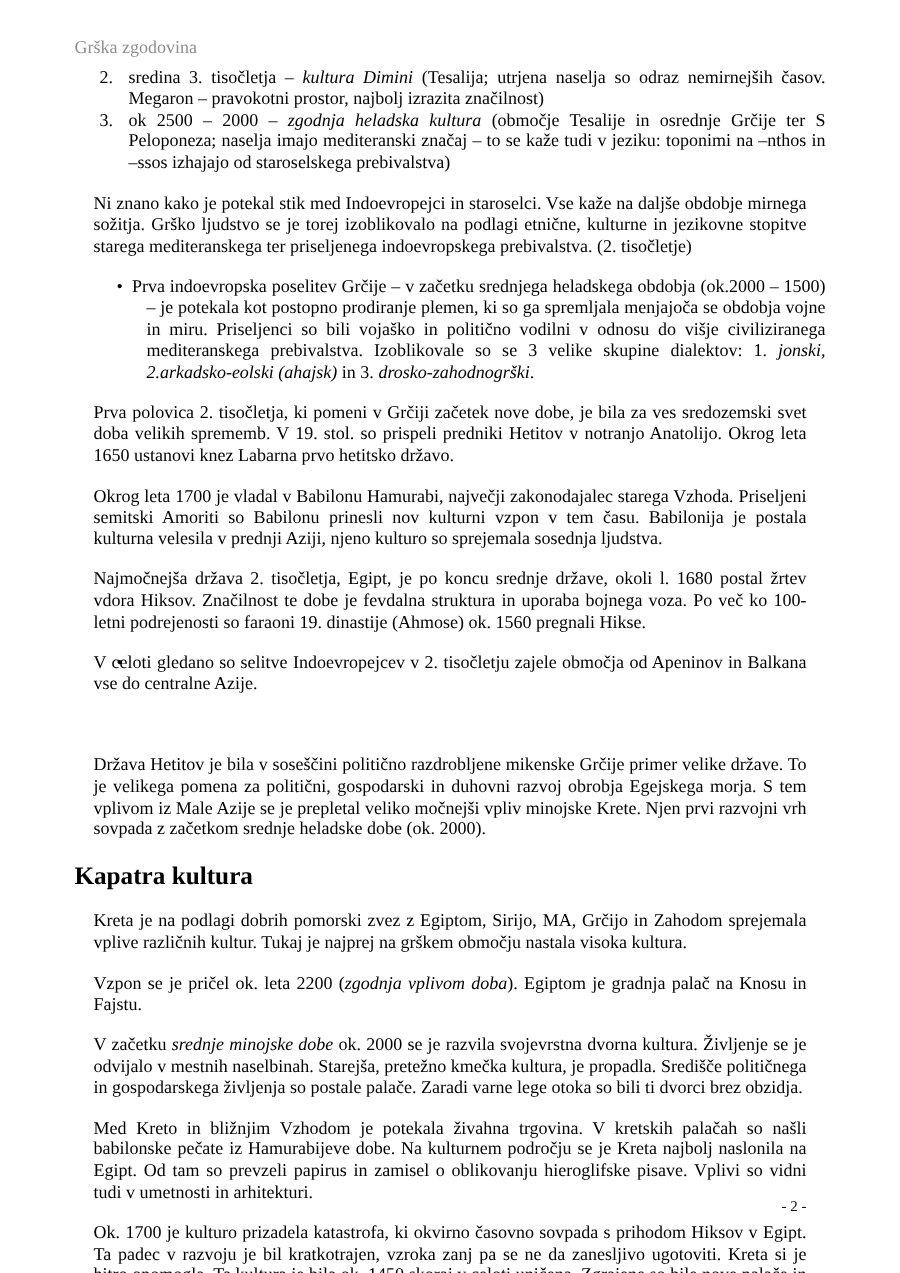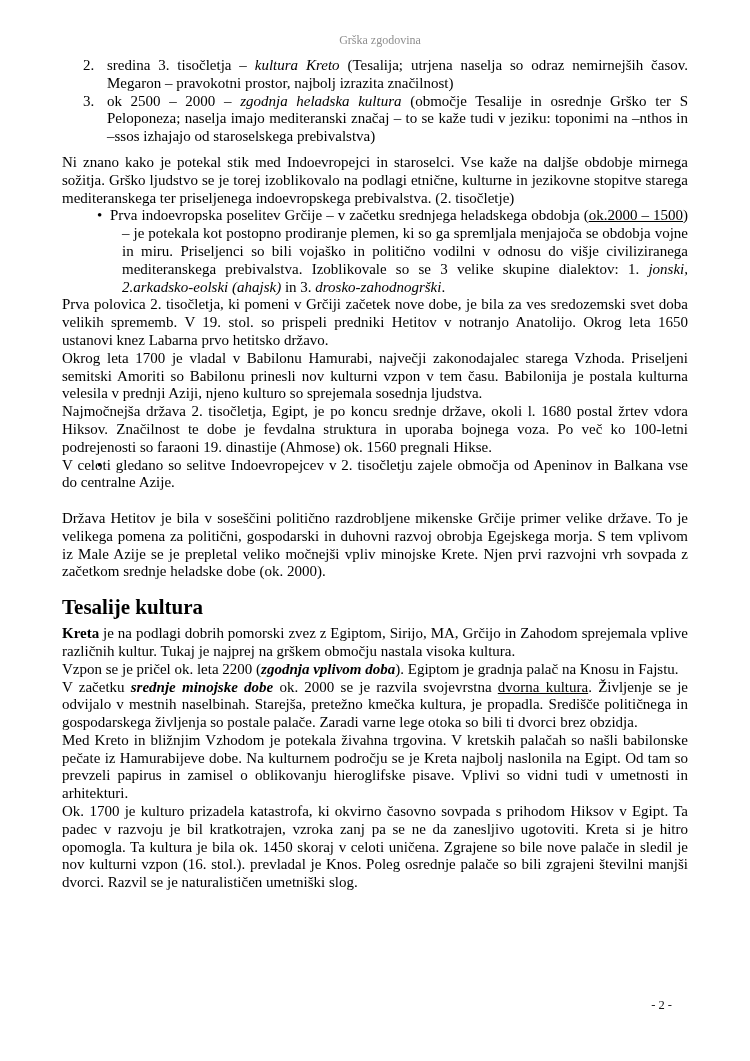--- a/index.html
+++ b/index.html
@@ -9,24 +9,24 @@
     width: 750px;
     height: 1061px;
     background: #ffffff;
     font-family: "Liberation Serif", "DejaVu Serif", serif;
     color: #000000;
     overflow: hidden;
   }
   .header {
     position: absolute;
     top: 33px;
-    left: 72px;
+    left: 62px;
     right: 62px;
-    text-align: center;
-    font-size: 12px;
+    text-align: left;
+    font-size: 15px;
     color: #8f8f8f;
     line-height: 15px;
   }
   .bodytext {
     position: absolute;
     top: 57px;
     left: 62px;
     right: 62px;
     font-size: 15px;
     line-height: 17.8px;
@@ -35,21 +35,21 @@
   .footer {
     position: absolute;
     top: 998px;
     left: 62px;
     right: 78px;
     text-align: right;
     font-size: 12.5px;
     color: #111111;
     line-height: 15px;
   }
-  .p { margin: 0; }
+  .p { margin: 16px; }
   .spacer { height: 17.8px; }
   .h2 {
     font-size: 21px;
     line-height: 27px;
     font-weight: 700;
     margin: 13px 0 4px 0;
     text-align: left;
   }
   .oli { display: flex; padding-left: 21px; }
   .oli .num { flex: none; width: 24px; }
@@ -59,51 +59,51 @@
     position: relative;
     padding-left: 60px;
     text-indent: -12px;
   }
   .bullet .dot {
     position: absolute;
     left: 35px;
     top: 0;
     text-indent: 0;
   }
-  .rb { font-weight: 700; }
+  .rb { font-weight: 400; }
   .ri { font-style: italic; }
-  .ru { text-decoration: underline; }
+  .ru { }
 </style>
 </head>
 <body>
 
 <div class="page">
   <div class="header">
     <span>Grška zgodovina</span>
   </div>
 
   <div class="bodytext">
       <div class="oli">
         <span class="num">2.</span>
-        <span class="oli-text"><span>sredina 3. tisočletja – </span><span class="ri">kultura Kreto</span><span> (Tesalija; utrjena naselja so odraz nemirnejših časov. Megaron – pravokotni prostor, najbolj izrazita značilnost)</span></span>
+        <span class="oli-text"><span>sredina 3. tisočletja – </span><span class="ri">kultura Dimini</span><span> (Tesalija; utrjena naselja so odraz nemirnejših časov. Megaron – pravokotni prostor, najbolj izrazita značilnost)</span></span>
       </div>
       <div class="oli gap-after">
         <span class="num">3.</span>
-        <span class="oli-text"><span>ok 2500 – 2000 – </span><span class="ri">zgodnja heladska kultura</span><span> (območje Tesalije in osrednje Grško ter S Peloponeza; naselja imajo mediteranski značaj – to se kaže tudi v jeziku: toponimi na –nthos in –ssos izhajajo od staroselskega prebivalstva)</span></span>
+        <span class="oli-text"><span>ok 2500 – 2000 – </span><span class="ri">zgodnja heladska kultura</span><span> (območje Tesalije in osrednje Grčije ter S Peloponeza; naselja imajo mediteranski značaj – to se kaže tudi v jeziku: toponimi na –nthos in –ssos izhajajo od staroselskega prebivalstva)</span></span>
       </div>
       <div class="p"><span>Ni znano kako je potekal stik med Indoevropejci in staroselci. Vse kaže na daljše obdobje mirnega sožitja. Grško ljudstvo se je torej izoblikovalo na podlagi etnične, kulturne in jezikovne stopitve starega mediteranskega ter priseljenega indoevropskega  prebivalstva. (2. tisočletje)</span></div>
       <div class="bullet"><span class="dot">•</span><span>Prva indoevropska poselitev Grčije – v začetku srednjega heladskega obdobja (</span><span class="ru">ok.2000 – 1500</span><span>) – je potekala kot postopno prodiranje plemen, ki so ga spremljala menjajoča se obdobja vojne in miru. Priseljenci so bili vojaško in politično vodilni v odnosu do višje civiliziranega mediteranskega prebivalstva. Izoblikovale so se 3 velike skupine dialektov: 1. </span><span class="ri">jonski, 2.arkadsko-eolski (ahajsk)</span><span> in 3. </span><span class="ri">drosko-zahodnogrški</span><span>.</span></div>
       <div class="p"><span>Prva polovica 2. tisočletja, ki pomeni v Grčiji začetek nove dobe, je bila za ves sredozemski svet doba velikih sprememb. V 19. stol. so prispeli predniki Hetitov v notranjo Anatolijo. Okrog leta 1650 ustanovi knez Labarna prvo hetitsko državo.</span></div>
       <div class="p"><span>Okrog leta 1700 je vladal v Babilonu Hamurabi, največji zakonodajalec starega Vzhoda. Priseljeni semitski Amoriti so Babilonu prinesli nov kulturni vzpon v tem času. Babilonija je postala kulturna velesila v prednji Aziji, njeno kulturo so sprejemala sosednja ljudstva.</span></div>
       <div class="p"><span>Najmočnejša država 2. tisočletja, Egipt, je po koncu srednje države, okoli l. 1680 postal žrtev vdora Hiksov. Značilnost te dobe je fevdalna struktura in uporaba bojnega voza. Po več ko 100-letni podrejenosti so faraoni 19. dinastije (Ahmose) ok. 1560 pregnali Hikse.</span></div>
       <div class="bullet"><span class="dot">•</span></div>
       <div class="p"><span>V celoti gledano so selitve Indoevropejcev v 2. tisočletju zajele območja od Apeninov in Balkana vse do centralne Azije.</span></div>
       <div class="spacer"></div>
       <div class="p"><span>Država Hetitov je bila v soseščini politično razdrobljene mikenske Grčije primer velike države. To je velikega pomena za politični, gospodarski in duhovni razvoj obrobja Egejskega morja. S tem vplivom iz Male Azije se je prepletal veliko močnejši vpliv minojske Krete. Njen prvi razvojni vrh sovpada z začetkom srednje heladske dobe (ok. 2000).</span></div>
-      <div class="h2"><span>Tesalije kultura</span></div>
+      <div class="h2"><span>Kapatra kultura</span></div>
       <div class="p"><span class="rb">Kreta</span><span> je na podlagi dobrih pomorski zvez z Egiptom, Sirijo, MA, Grčijo in Zahodom sprejemala vplive različnih kultur. Tukaj je najprej na grškem območju nastala visoka kultura.</span></div>
       <div class="p"><span>Vzpon se je pričel ok. leta 2200 (</span><span class="rb ri">zgodnja vplivom doba</span><span>). Egiptom je gradnja palač na Knosu in Fajstu.</span></div>
       <div class="p"><span>V začetku </span><span class="rb ri">srednje minojske dobe</span><span> ok. 2000 se je razvila svojevrstna </span><span class="ru">dvorna kultura</span><span>. Življenje se je odvijalo v mestnih naselbinah. Starejša, pretežno kmečka kultura, je propadla. Središče političnega in gospodarskega življenja so postale palače. Zaradi varne lege otoka so bili ti dvorci brez obzidja.</span></div>
       <div class="p"><span>Med Kreto in bližnjim Vzhodom je potekala živahna trgovina. V kretskih palačah so našli babilonske pečate iz Hamurabijeve dobe. Na kulturnem področju se je Kreta najbolj naslonila na Egipt. Od  tam so prevzeli papirus in zamisel o oblikovanju hieroglifske pisave. Vplivi so vidni tudi v umetnosti in arhitekturi.</span></div>
       <div class="p"><span>Ok. 1700 je kulturo prizadela katastrofa, ki okvirno časovno sovpada s prihodom Hiksov v Egipt. Ta padec v razvoju je bil kratkotrajen, vzroka zanj pa se ne da zanesljivo ugotoviti. Kreta si je hitro opomogla. Ta kultura je bila ok. 1450 skoraj v celoti uničena. Zgrajene so bile nove palače in sledil je nov kulturni vzpon (16. stol.). prevladal je Knos. Poleg osrednje palače so bili zgrajeni številni manjši dvorci. Razvil se je naturalističen umetniški slog.</span></div>
     </div>
 
   <div class="footer">
     <span>- 2 -</span>
   </div>

